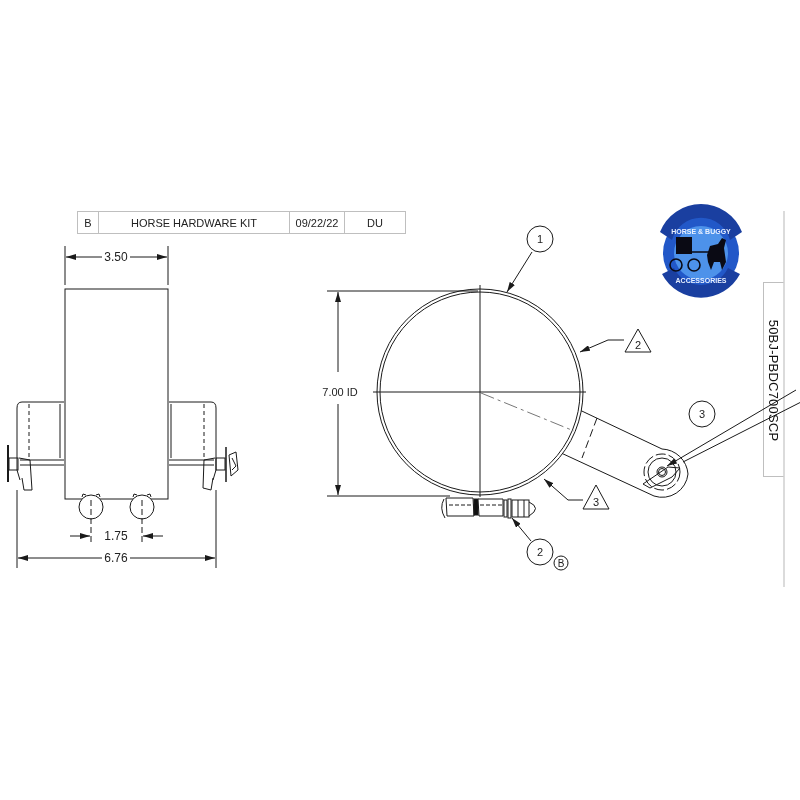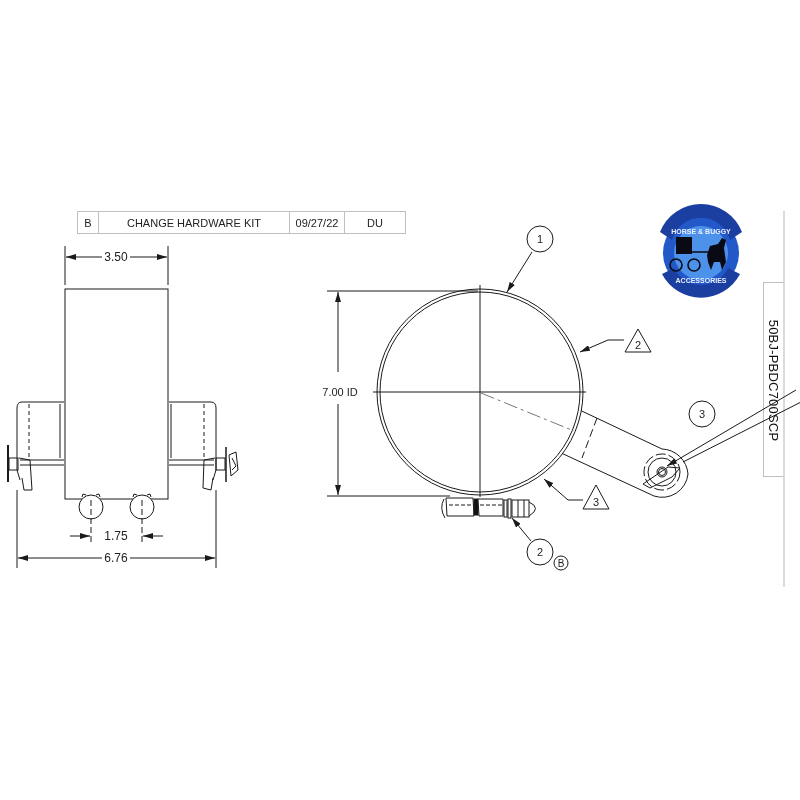--- a/index.html
+++ b/index.html
@@ -11,22 +11,22 @@
   .part-num { position: absolute; left: 0; top: 0; width: 195px; height: 21px; transform-origin: 0 0; transform: translate(20px, 0) rotate(90deg); font-size: 13px; color: #111; text-align: center; line-height: 21px; letter-spacing: 0.2px; }
   .txt { font-family: "Liberation Sans", sans-serif; fill: #222; }
 </style>
 </head>
 <body>
 
 <table class="rev-table">
   <tbody>
       <tr>
     <td style="width:20px">B</td>
-    <td style="width:190px">CHANGE HARDWARE KIT</td>
-    <td style="width:54px">09/27/22</td>
+    <td style="width:190px">HORSE HARDWARE KIT</td>
+    <td style="width:54px">09/22/22</td>
     <td style="width:60px">DU</td>
   </tr>
 </tbody>
   </table>
 
 <div class="part-box">
   <div class="part-num">50BJ-PBDC700SCP</div>
 </div>
 
 <svg width="800" height="800" viewBox="0 0 800 800">

